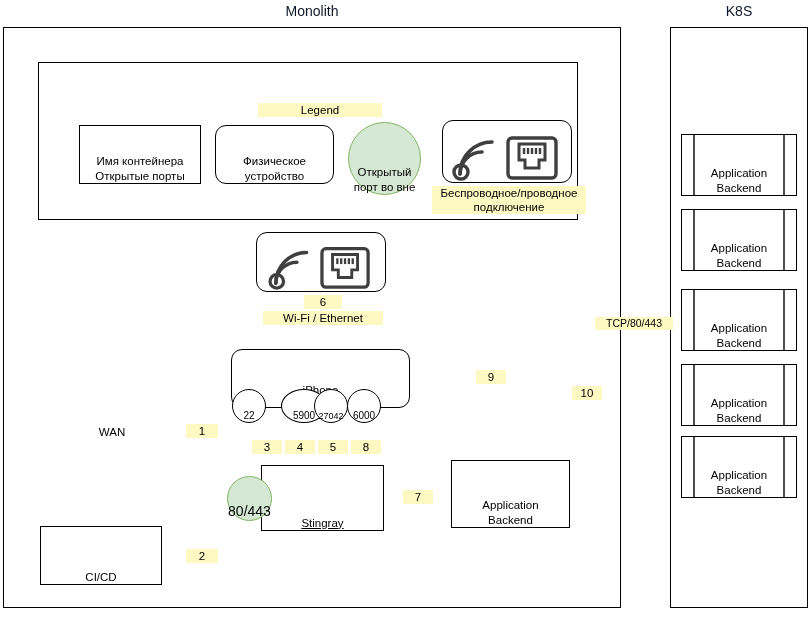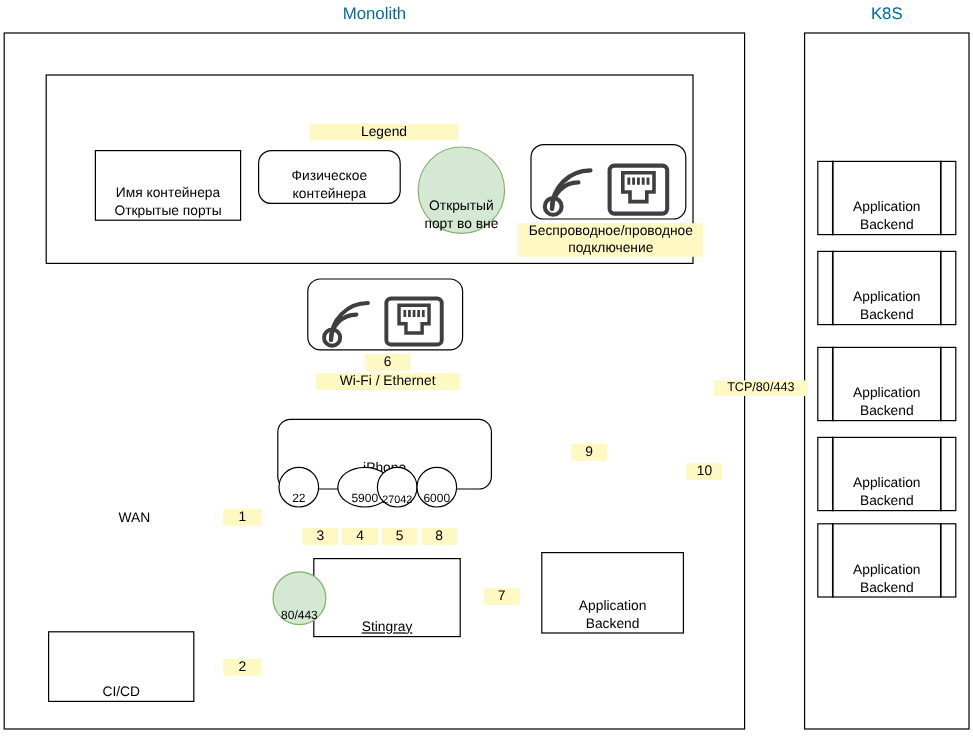--- a/index.html
+++ b/index.html
@@ -43,21 +43,21 @@
     color: #000000;
     text-align: center;
     white-space: nowrap;
     background: #fef9c3;
     padding: 0 2px;
   }
   .panel-title {
     position: absolute;
     font-size: 14px;
     text-align: center;
-    color: #0369a1;
+    color: #0f172a;
     white-space: nowrap;
   }
   .panel {
     position: absolute;
     box-sizing: border-box;
     border: 1.6px solid #000000;
     background: #ffffff;
   }
   .legend-box {
     position: absolute;
@@ -126,24 +126,24 @@
 <div class="legend-box" style="left:38px; top:62px; width:540px; height:158px;"></div>
 <div class="label" style="left:258px; top:103px; width:120px;">Legend</div>
 
 <div class="node" style="left:79px; top:125px; width:122px; height:59px;">
   <div>
     <span class="two-line">Имя контейнера</span>
     <span class="two-line">Открытые порты</span>
   </div>
 </div>
 
-<div class="node rounded" style="left:215px; top:125px; width:119px; height:45px;">
+<div class="node rounded" style="left:215px; top:125px; width:119px; height:59px;">
   <div>
     <span class="two-line">Физическое</span>
-    <span class="two-line">контейнера</span>
+    <span class="two-line">устройство</span>
   </div>
 </div>
 
 <div class="node circle green" style="left:348px; top:122px; width:73px; height:73px;">
   <div>
     <span class="two-line">Открытый</span>
     <span class="two-line">порт во вне</span>
   </div>
 </div>
 
@@ -209,21 +209,21 @@
 
 <div class="label" style="left:70px; top:425px; width:80px; background:transparent;">WAN</div>
 
 <div class="node" style="left:40px; top:526px; width:122px; height:59px;">
   <span>CI/CD</span>
 </div>
 
 <div class="node" style="left:261px; top:465px; width:123px; height:66px;text-decoration:underline;">
   <span>Stingray</span>
 </div>
-<div class="node circle green" style="left:227px; top:476px; width:45px; height:45px; font-size:10px;">
+<div class="node circle green" style="left:227px; top:476px; width:45px; height:45px; font-size:14px;">
   <span>80/443</span>
 </div>
 
 <div class="node" style="left:451px; top:460px; width:119px; height:68px;">
   <div>
     <span class="two-line">Application</span>
     <span class="two-line">Backend</span>
   </div>
 </div>
 

